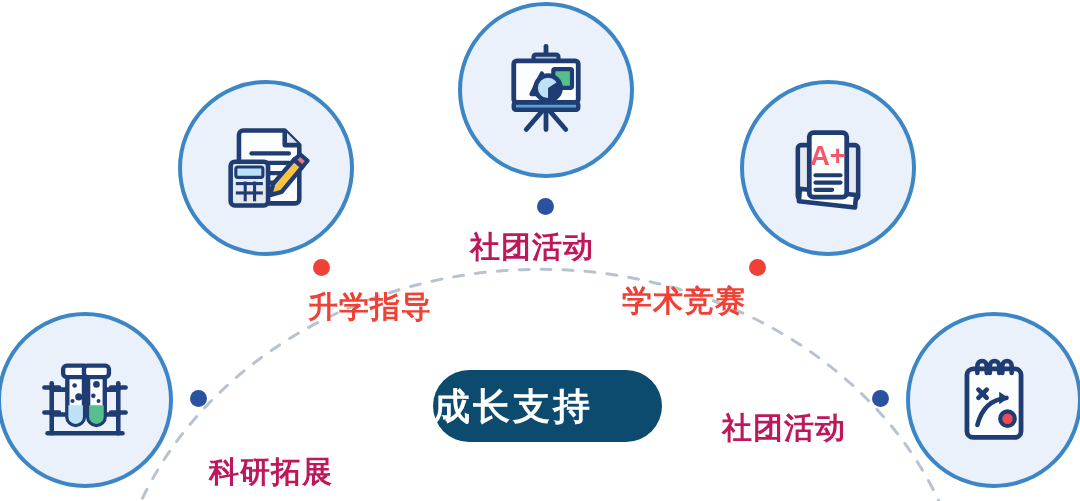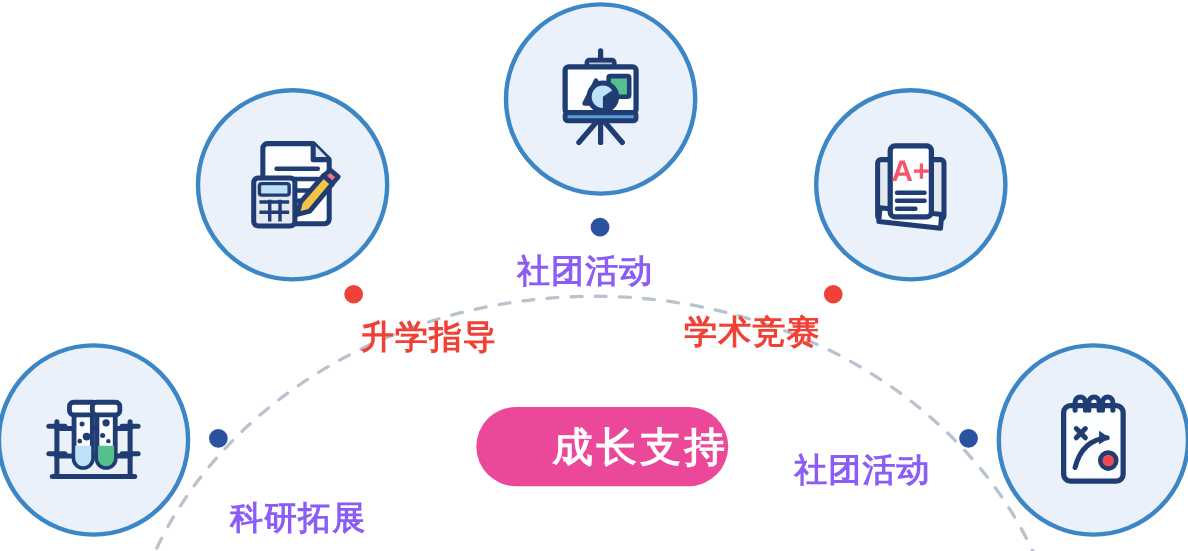--- a/index.html
+++ b/index.html
@@ -49,30 +49,30 @@
 
   
   .arc-label {
     position: absolute;
     white-space: nowrap;
     font-weight: 700;
     letter-spacing: 1px;
     line-height: 1;
     font-size: 30px;
   }
-  .arc-label.blue { color: #8b5cf6; }
+  .arc-label.blue { color: #be185d; }
   .arc-label.red  { color: #ef4136; }
 
   
   .center-pill {
     position: absolute;
     display: flex;
     align-items: center;
-    justify-content: flex-end;
-    background: #ec4899;
+    justify-content: flex-start;
+    background: #0c4a6e;
     border-radius: 48px;
     box-sizing: border-box;
   }
   .center-pill-text {
     color: #ffffff;
     font-weight: 700;
     font-size: 37px;
     letter-spacing: 3px;
     line-height: 1;
   }
@@ -227,25 +227,25 @@
   </div>
 
   <div class="node-dot blue" style="left:190px; top:390px; width:17px; height:17px;"></div>
   <div class="node-dot red" style="left:313px; top:259px; width:17px; height:17px;"></div>
   <div class="node-dot blue" style="left:537px; top:198px; width:17px; height:17px;"></div>
   <div class="node-dot red" style="left:749px; top:259px; width:17px; height:17px;"></div>
   <div class="node-dot blue" style="left:872px; top:390px; width:17px; height:17px;"></div>
 
   <div class="arc-label blue" style="left:209px; top:413px;margin-top:44px;">科研拓展</div>
 
-  <div class="arc-label red" style="left:308px; top:292px;margin-left:20px;">升学指导</div>
+  <div class="arc-label red" style="left:308px; top:292px;">升学指导</div>
 
   <div class="arc-label blue" style="left:470px; top:232px;">社团活动</div>
 
-  <div class="arc-label red" style="left:622px; top:288px;">学术竞赛</div>
+  <div class="arc-label red" style="left:622px; top:288px;font-family:Liberation Mono, monospace;">学术竞赛</div>
 
   <div class="arc-label blue" style="left:722px; top:413px;">社团活动</div>
 
   <div class="center-pill" style="left:433px; top:370px; width:229px; height:72px;">
     <span class="center-pill-text">成长支持</span>
   </div>
 
 </div>
 
 </body></html>

